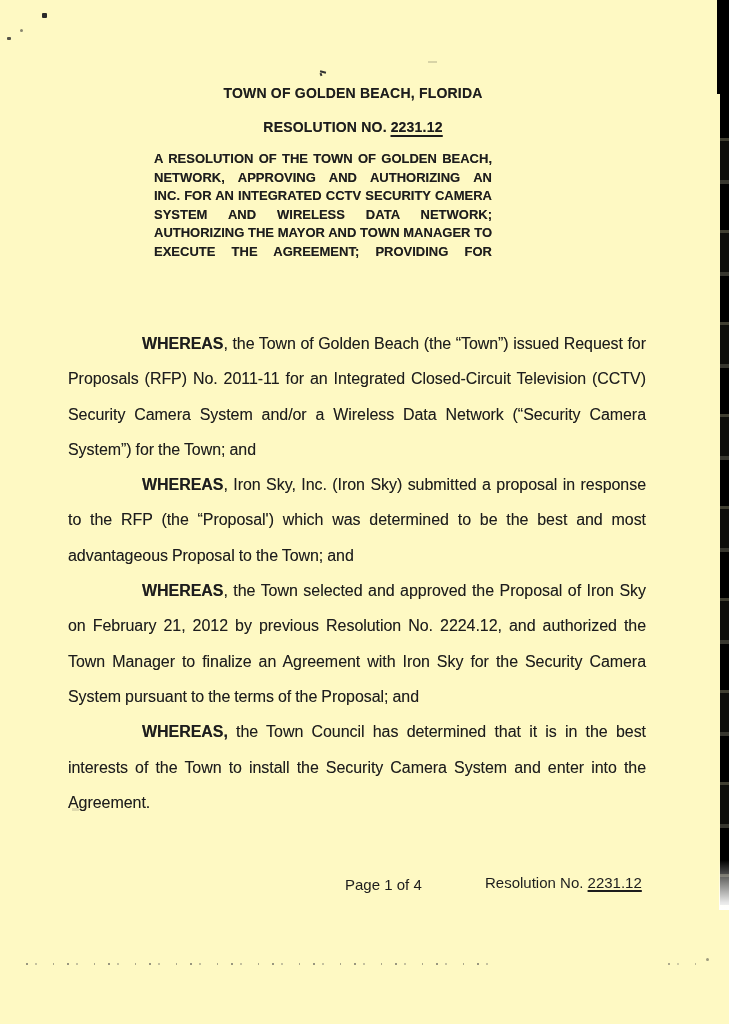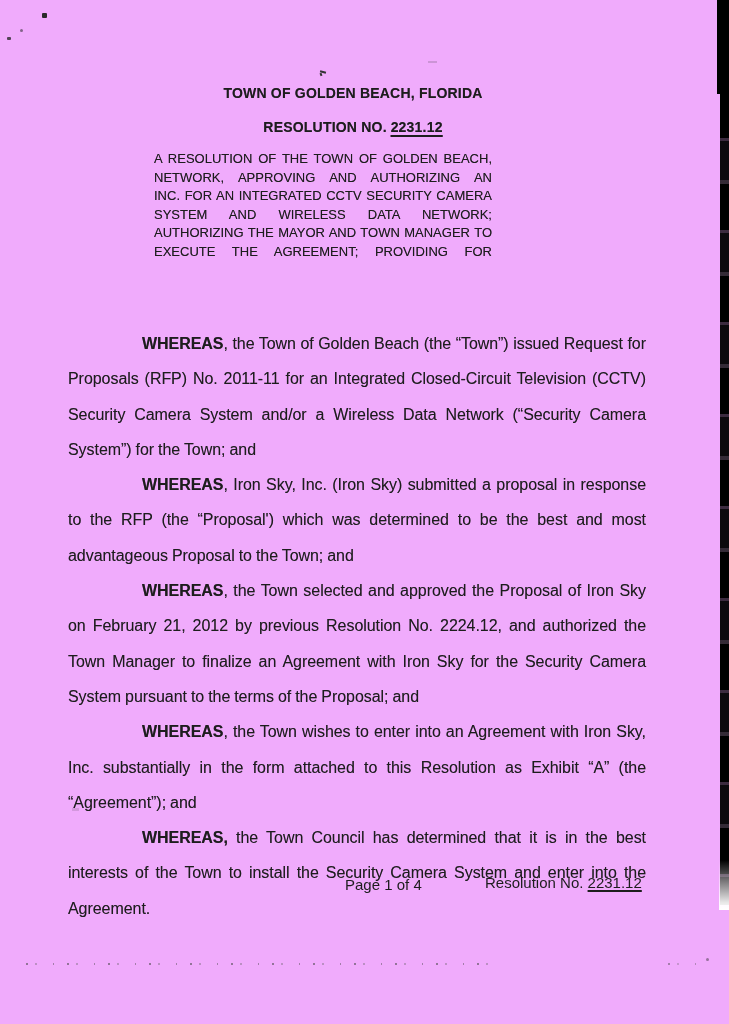--- a/index.html
+++ b/index.html
@@ -1,20 +1,20 @@
 <!DOCTYPE html>
 <html><head>
 <meta charset="utf-8">
 <style>
   html, body { margin: 0; padding: 0; background: #e8e8e8; }
   .sheet {
     position: relative;
     width: 729px;
     height: 1024px;
-    background: #f0abfc;
+    background: #fef9c3;
     overflow: hidden;
     font-family: "Liberation Sans", sans-serif;
     color: #1d1d1d;
   }
   
   .org-line {
     position: absolute;
     top: 85px; left: 0; width: 706px;
     text-align: center;
     font-weight: bold;
@@ -34,21 +34,21 @@
   .res-line .num, .footer-res .num {
     margin-left: 0.28em;
     text-decoration: underline;
     text-decoration-thickness: 1.8px;
     text-underline-offset: 3px;
   }
   
   .caption {
     position: absolute;
     top: 150px; left: 154px; width: 338px;
-    font-weight: normal;
+    font-weight: bold;
     font-size: 13px;
     line-height: 18.6px;
     text-shadow: 0 0 0.5px rgba(0,0,0,0.45);
   }
   .caption .cline { text-align: justify; text-align-last: justify; white-space: normal; }
   .caption .cline.last { text-align-last: left; }
   
   .body-text {
     position: absolute;
     top: 326px; left: 68px; width: 578px;
@@ -148,21 +148,20 @@
     <div class="cline">INC. FOR AN INTEGRATED CCTV SECURITY CAMERA</div>
     <div class="cline">SYSTEM AND WIRELESS DATA NETWORK;</div>
     <div class="cline">AUTHORIZING THE MAYOR AND TOWN MANAGER TO</div>
     <div class="cline">EXECUTE THE AGREEMENT; PROVIDING FOR</div>
   </div>
 
   <div class="body-text">
     <p><b>WHEREAS</b><span>, the Town of Golden Beach (the “Town”) issued Request for Proposals (RFP) No. 2011-11 for an Integrated Closed-Circuit Television (CCTV) Security Camera System and/or a Wireless Data Network (“Security Camera System”) for the Town; and</span></p>
     <p><b>WHEREAS</b><span>, Iron Sky, Inc. (Iron Sky) submitted a proposal in response to the RFP (the “Proposal') which was determined to be the best and most advantageous Proposal to the Town; and</span></p>
     <p><b>WHEREAS</b><span>, the Town selected and approved the Proposal of Iron Sky on February 21, 2012 by previous Resolution No. 2224.12, and authorized the Town Manager to finalize an Agreement with Iron Sky for the Security Camera System pursuant to the terms of the Proposal; and</span></p>
-    <p><b>WHEREAS</b><span>, the Town wishes to enter into an Agreement with Iron Sky, Inc. substantially in the form attached to this Resolution as Exhibit “A” (the “Agreement”); and</span></p>
     <p><b>WHEREAS,</b><span> the Town Council has determined that it is in the best interests of the Town to install the Security Camera System and enter into the Agreement.</span></p>
   </div>
 
   <div class="footer-page">Page 1 of 4</div>
   <div class="footer-res">
     <span>Resolution No.</span><span class="num">2231.12</span>
   </div>
 
   <div class="edge-bar"></div>
   <div class="edge-bar-cap"></div>

